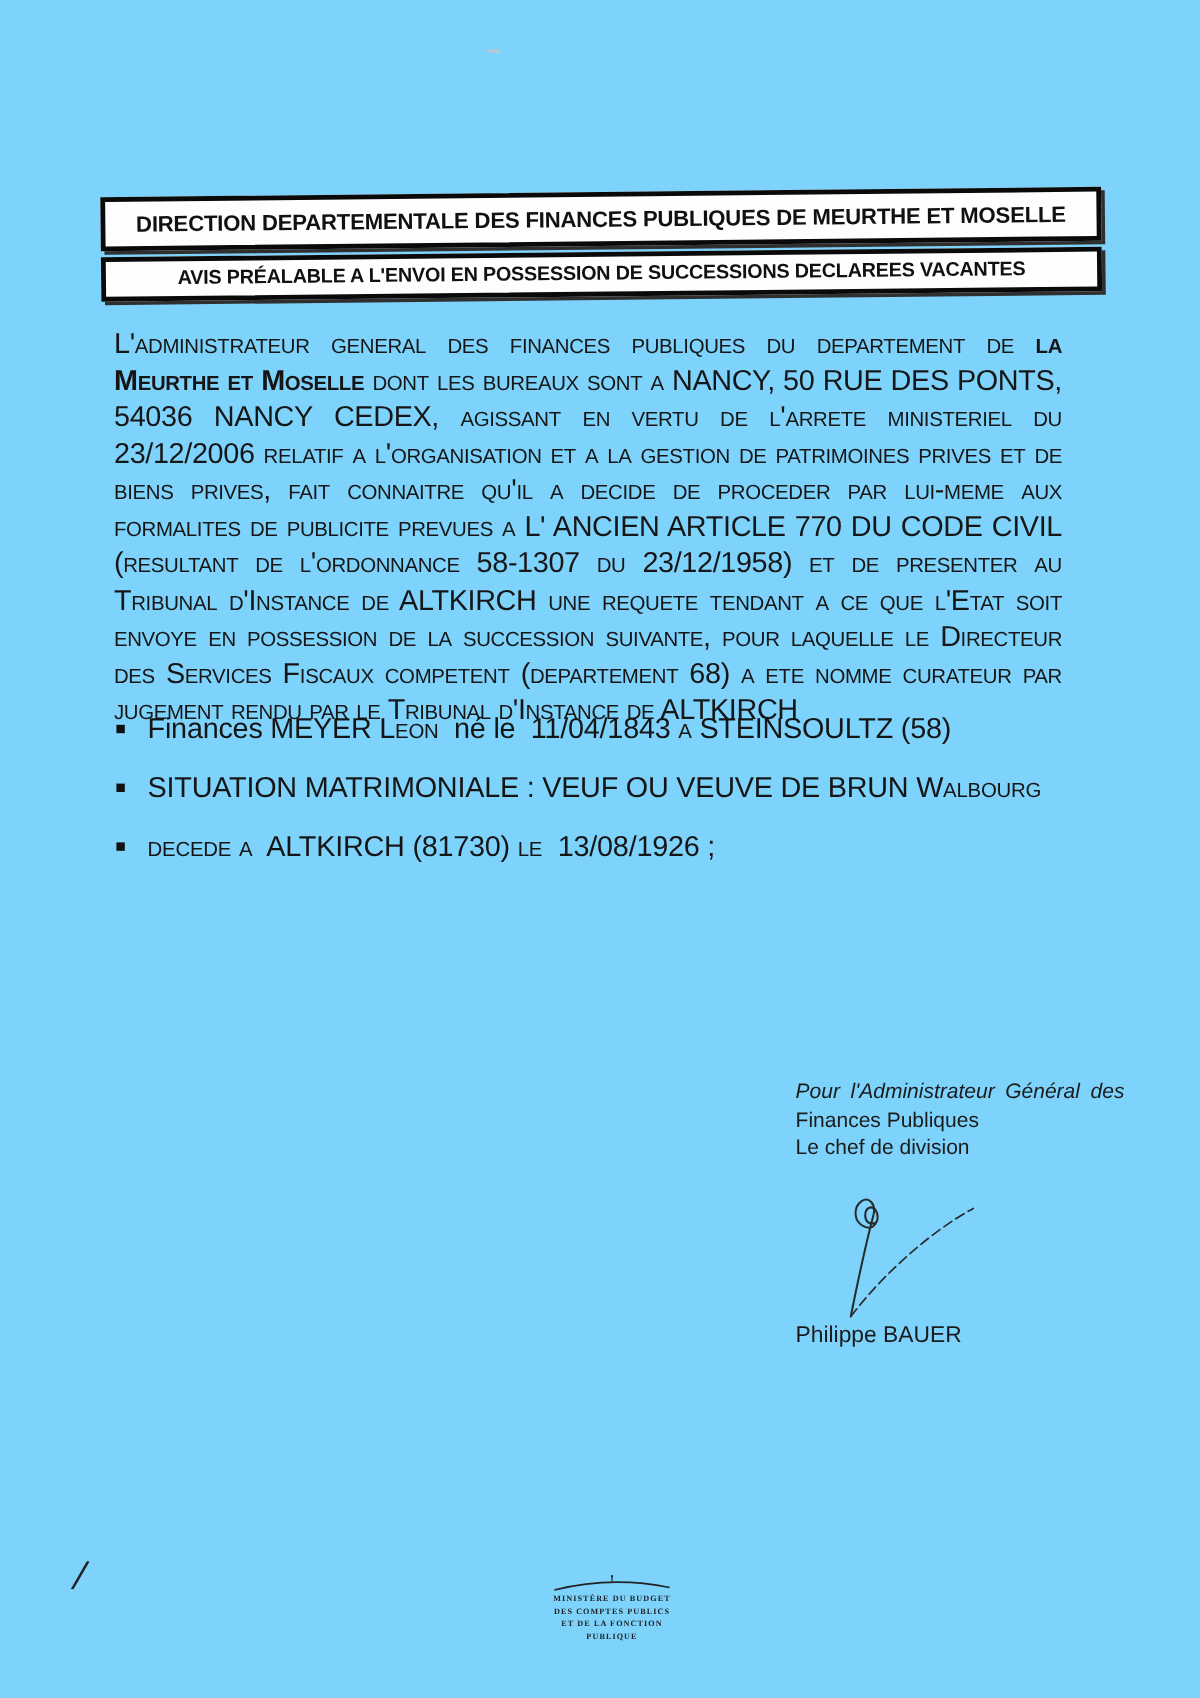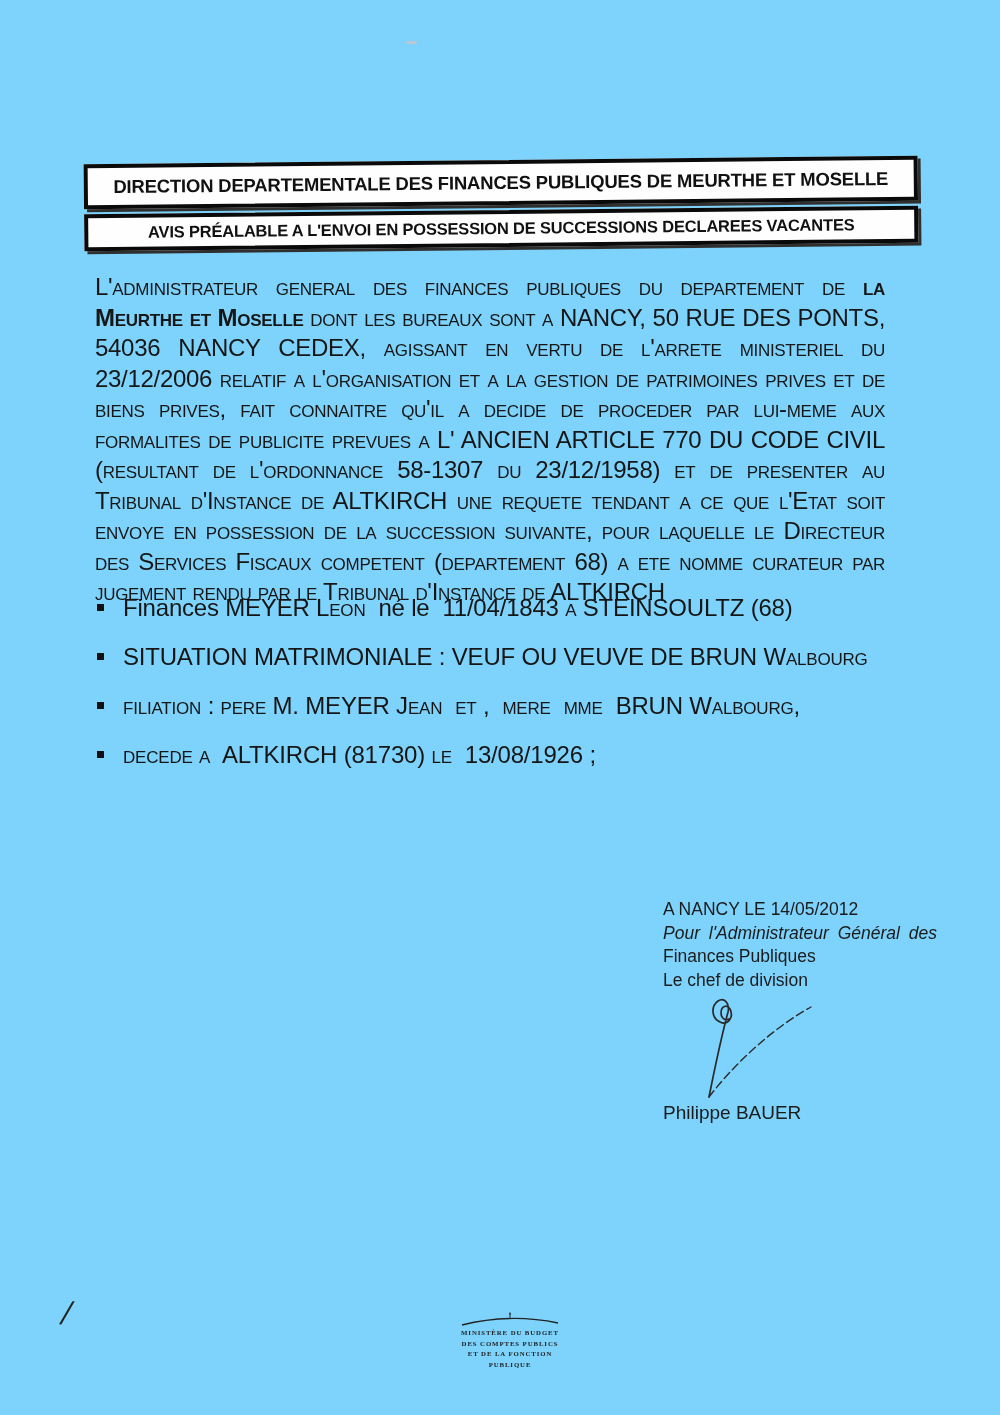--- a/index.html
+++ b/index.html
@@ -109,28 +109,26 @@
       <span>DIRECTION DEPARTEMENTALE DES FINANCES PUBLIQUES DE MEURTHE ET MOSELLE</span>
     </div>
     <div class="hdr-box hdr-box2">
       <span>AVIS PRÉALABLE A L'ENVOI EN POSSESSION DE SUCCESSIONS DECLAREES VACANTES</span>
     </div>
   </div>
 
   <p class="intro"><span class="sc">L'administrateur general des finances publiques du departement de </span><span class="sc bold">la Meurthe et Moselle</span><span class="sc"> dont les bureaux sont a NANCY, 50 RUE DES PONTS,  54036 NANCY CEDEX, agissant en vertu de l'arrete ministeriel du 23/12/2006 relatif a l'organisation et a la gestion de patrimoines prives et de biens prives, fait connaitre qu'il a decide de proceder par lui-meme aux formalites de publicite prevues a L' ANCIEN ARTICLE 770 DU CODE CIVIL (resultant de l'ordonnance 58-1307 du 23/12/1958) et de presenter au Tribunal d'Instance de ALTKIRCH une requete tendant a ce que l'Etat soit envoye en possession de la  succession suivante, pour laquelle le Directeur des Services Fiscaux competent (departement 68) a ete nomme curateur par jugement rendu par le Tribunal d'Instance de ALTKIRCH</span></p>
 
   <ul class="bullets">
-    <li><span class="plain">Finances MEYER </span><span class="sc">Leon</span><span class="plain">  né le  11/04/1843 </span><span class="sc">a </span><span class="plain">STEINSOULTZ (68)</span></li>
+    <li><span class="plain">Finances MEYER </span><span class="sc">Leon</span><span class="plain">  né le  11/04/1843 </span><span class="sc">a </span><span class="plain">STEINSOULTZ (58)</span></li>
     <li><span class="plain">SITUATION MATRIMONIALE : VEUF OU VEUVE DE BRUN </span><span class="sc">Walbourg</span></li>
-    <li><span class="sc">filiation : pere </span><span class="plain">M. MEYER </span><span class="sc">Jean</span><span class="sc">  et ,  mere  mme  </span><span class="plain">BRUN </span><span class="sc">Walbourg,</span></li>
     <li><span class="sc">decede a </span><span class="plain"> ALTKIRCH (81730) </span><span class="sc">le </span><span class="plain"> 13/08/1926 ;</span></li>
   </ul>
 
   <div class="sig">
-    <div>A NANCY LE 14/05/2012</div>
     <div class="just">Pour l'Administrateur Général des</div>
     <div>Finances Publiques</div>
     <div>Le chef de division</div>
   </div>
 
   <svg class="scribble" width="124" height="112" viewBox="0 0 124 112">
     <path d="M16,102 C22,72 31,32 35,17 C37,8 31,2 25,6 C18,11 18,23 27,27 C35,31 41,22 37,14 C34,9 28,11 28,18 C28,23 32,26 36,24" fill="none" stroke="#2a2a2a" stroke-width="1.7" stroke-linecap="round"></path>
     <path d="M16,102 C42,68 80,33 118,12" fill="none" stroke="#2a2a2a" stroke-width="1.4" stroke-dasharray="8 4" stroke-linecap="round"></path>
   </svg>
 

